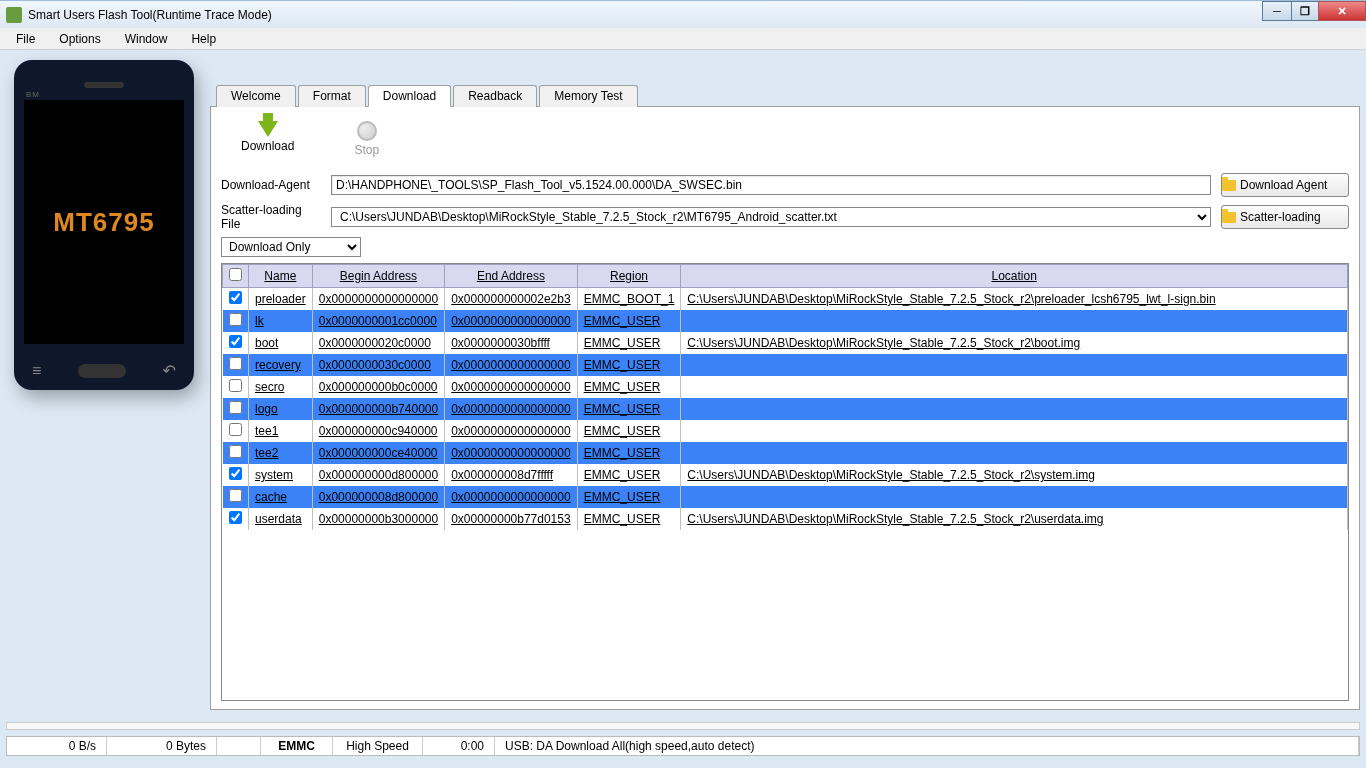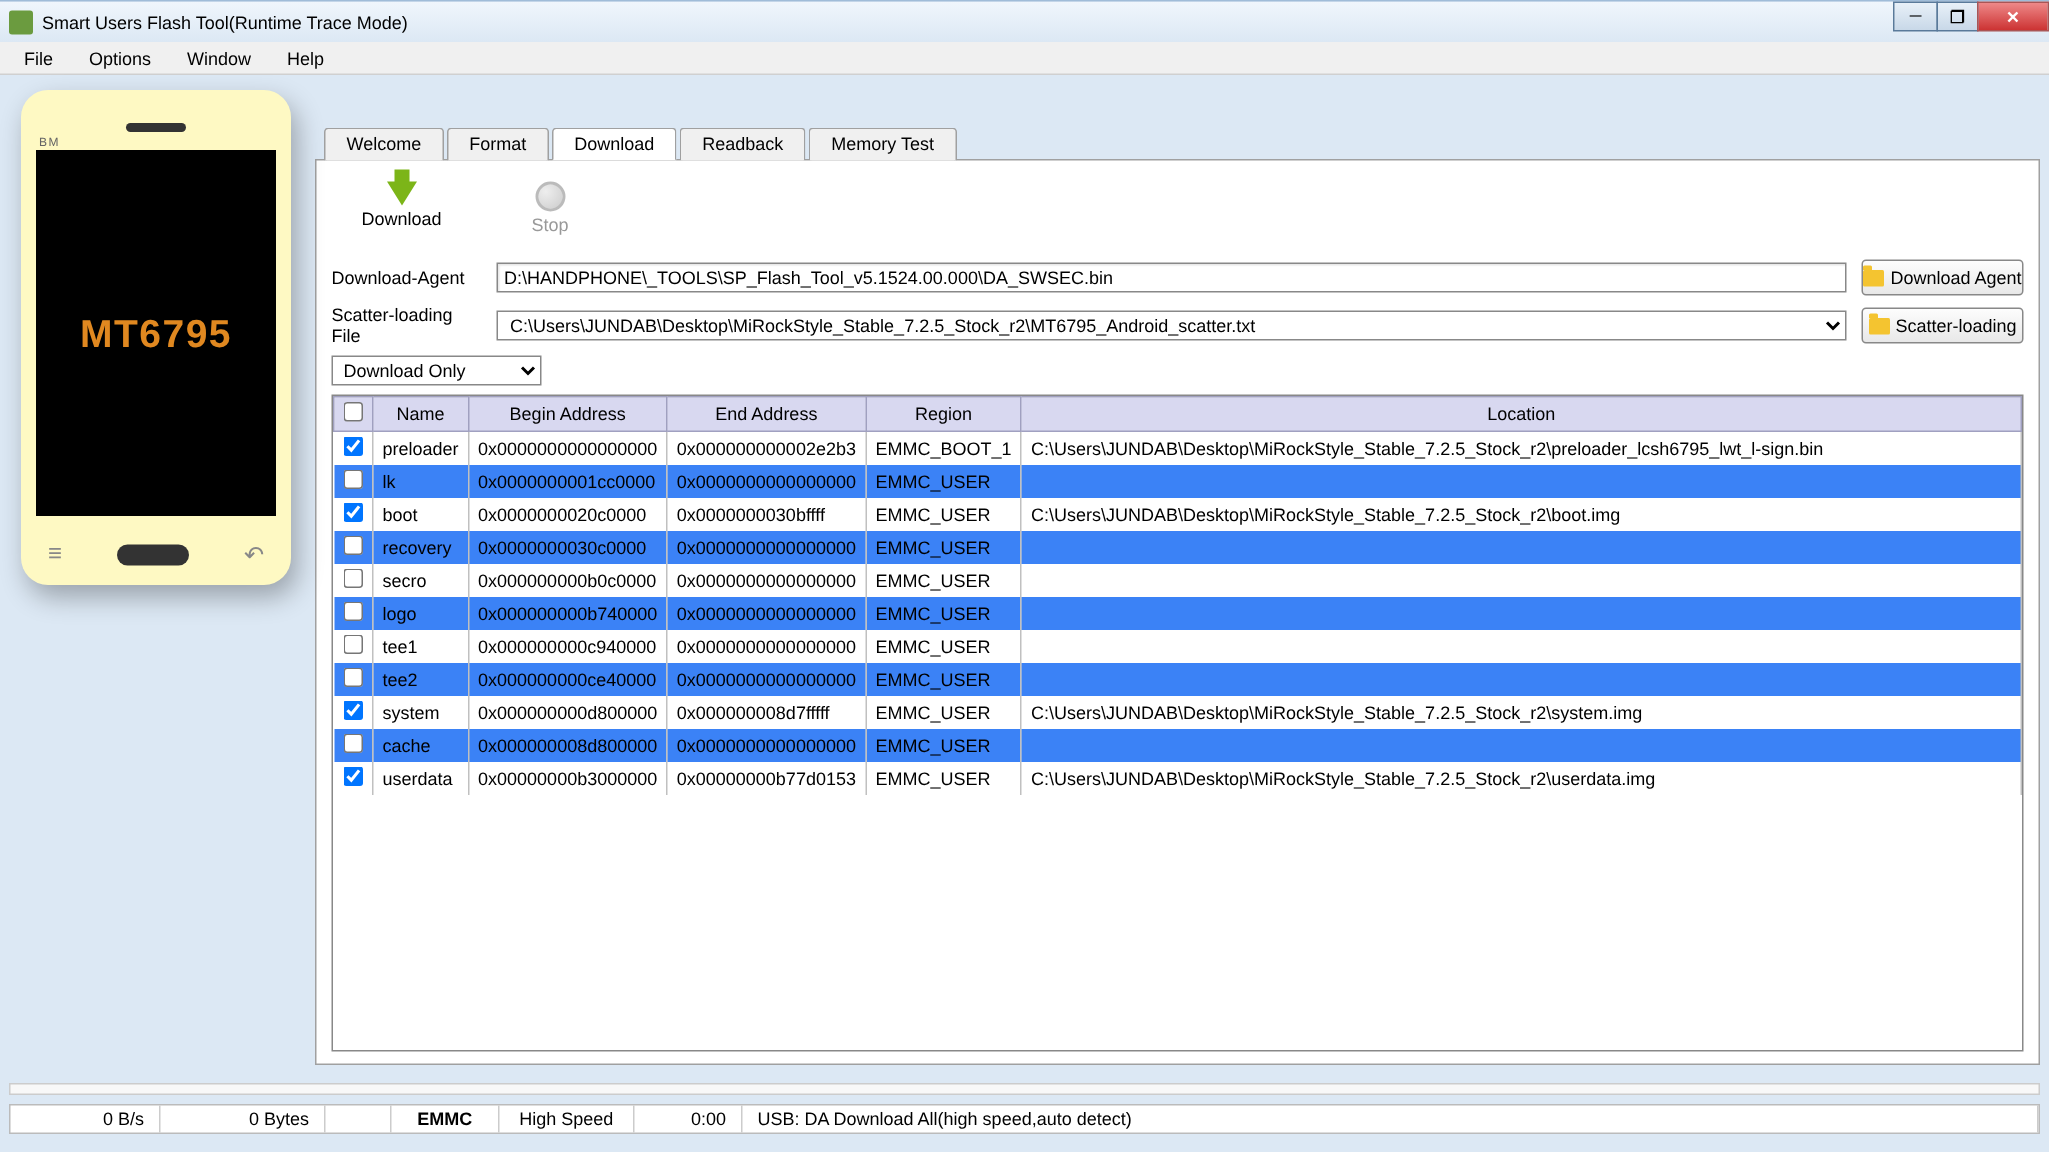--- a/index.html
+++ b/index.html
@@ -16,21 +16,21 @@
 
 
 .menubar { height: 22px; background: #f0f0f0; display: flex; align-items: center; padding-left: 6px; gap: 4px; border-bottom: 1px solid #d0d0d0; }
 .menuitem { padding: 2px 10px; cursor: default; }
 
 
 .mainrow { display: flex; height: 666px; padding: 6px; gap: 8px; }
 
 
 .phone-wrap { width: 196px; display: flex; flex-direction: column; align-items: center; padding-top: 4px; }
-.phone { width: 180px; height: 330px; background: #fef9c3; border-radius: 18px; position: relative; box-shadow: 4px 8px 18px rgba(0,0,0,0.3); }
+.phone { width: 180px; height: 330px; background: #0f172a; border-radius: 18px; position: relative; box-shadow: 4px 8px 18px rgba(0,0,0,0.3); }
 .phone .speaker { position: absolute; top: 22px; left: 50%; transform: translateX(-50%); width: 40px; height: 6px; background: #333; border-radius: 3px; }
 .phone .bm { position: absolute; top: 30px; left: 12px; color: #666; font-size: 8px; letter-spacing: 1px; }
 .phone .screen { position: absolute; top: 40px; left: 10px; right: 10px; bottom: 46px; background: #000; display: flex; align-items: center; justify-content: center; }
 .phone .chip { color: #e08820; font-size: 26px; font-weight: bold; letter-spacing: 1px; }
 .phone .navbar { position: absolute; bottom: 10px; left: 18px; right: 18px; display: flex; justify-content: space-between; align-items: center; }
 .phone .navbtn { color: #888; font-size: 16px; }
 .phone .homebtn { width: 48px; height: 14px; background: #333; border-radius: 7px; }
 
 
 .rightpanel { flex: 1; display: flex; flex-direction: column; }
@@ -47,29 +47,29 @@
 .toolbtn { display: flex; flex-direction: column; align-items: center; gap: 2px; cursor: default; }
 .arrow-down { width: 0; height: 0; border-left: 10px solid transparent; border-right: 10px solid transparent; border-top: 16px solid #7cb518; position: relative; }
 .arrow-down::before { content: ""; position: absolute; top: -24px; left: -5px; width: 10px; height: 10px; background: #7cb518; }
 .stop-circle { width: 20px; height: 20px; border: 2px solid #bbb; border-radius: 50%; background: radial-gradient(circle at 30% 30%, #eee, #ccc); }
 .toolbtn.disabled { color: #999; }
 
 
 .formrow { display: flex; align-items: center; gap: 10px; }
 .formlabel { width: 100px; }
 .forminput { flex: 1; height: 20px; border: 1px solid #888; padding: 1px 4px; font-size: 12px; background: #fff; }
-.formbtn { width: 108px; height: 24px; border: 1px solid #888; background: linear-gradient(to bottom, #fdfdfd, #e8e8e8); border-radius: 3px; display: flex; align-items: center; justify-content: center; gap: 4px; cursor: default; font-size: 12px; }
+.formbtn { width: 128px; height: 24px; border: 1px solid #888; background: linear-gradient(to bottom, #fdfdfd, #e8e8e8); border-radius: 3px; display: flex; align-items: center; gap: 4px; cursor: default; font-size: 12px; }
 .folder-icon { width: 14px; height: 11px; background: #f4c430; border-radius: 1px; position: relative; }
 .folder-icon::before { content: ""; position: absolute; top: -3px; left: 0; width: 6px; height: 3px; background: #f4c430; border-radius: 1px 1px 0 0; }
 
 .combo { width: 140px; height: 20px; border: 1px solid #888; background: #fff; padding: 0 3px; }
 
 
 .tablewrap { flex: 1; border: 1px solid #888; overflow: hidden; }
-table { width: 100%; border-collapse: collapse; }
+table { width: 100%; border-collapse: collapse; text-decoration: underline; }
 th { background: #d8d8f0; border: 1px solid #a0a0c0; padding: 3px 4px; font-weight: normal; text-align: center; height: 20px; }
 th.chk { width: 26px; }
 th.name { width: 60px; }
 th.begin { width: 114px; }
 th.end { width: 114px; }
 th.region { width: 92px; }
 td { border-right: 1px solid #c0c0c0; padding: 3px 6px; height: 22px; text-align: left; white-space: nowrap; }
 td.chk { text-align: center; }
 tr.green td { background: #3b82f6; color: #000; }
 tr.white td { background: #fff; }

